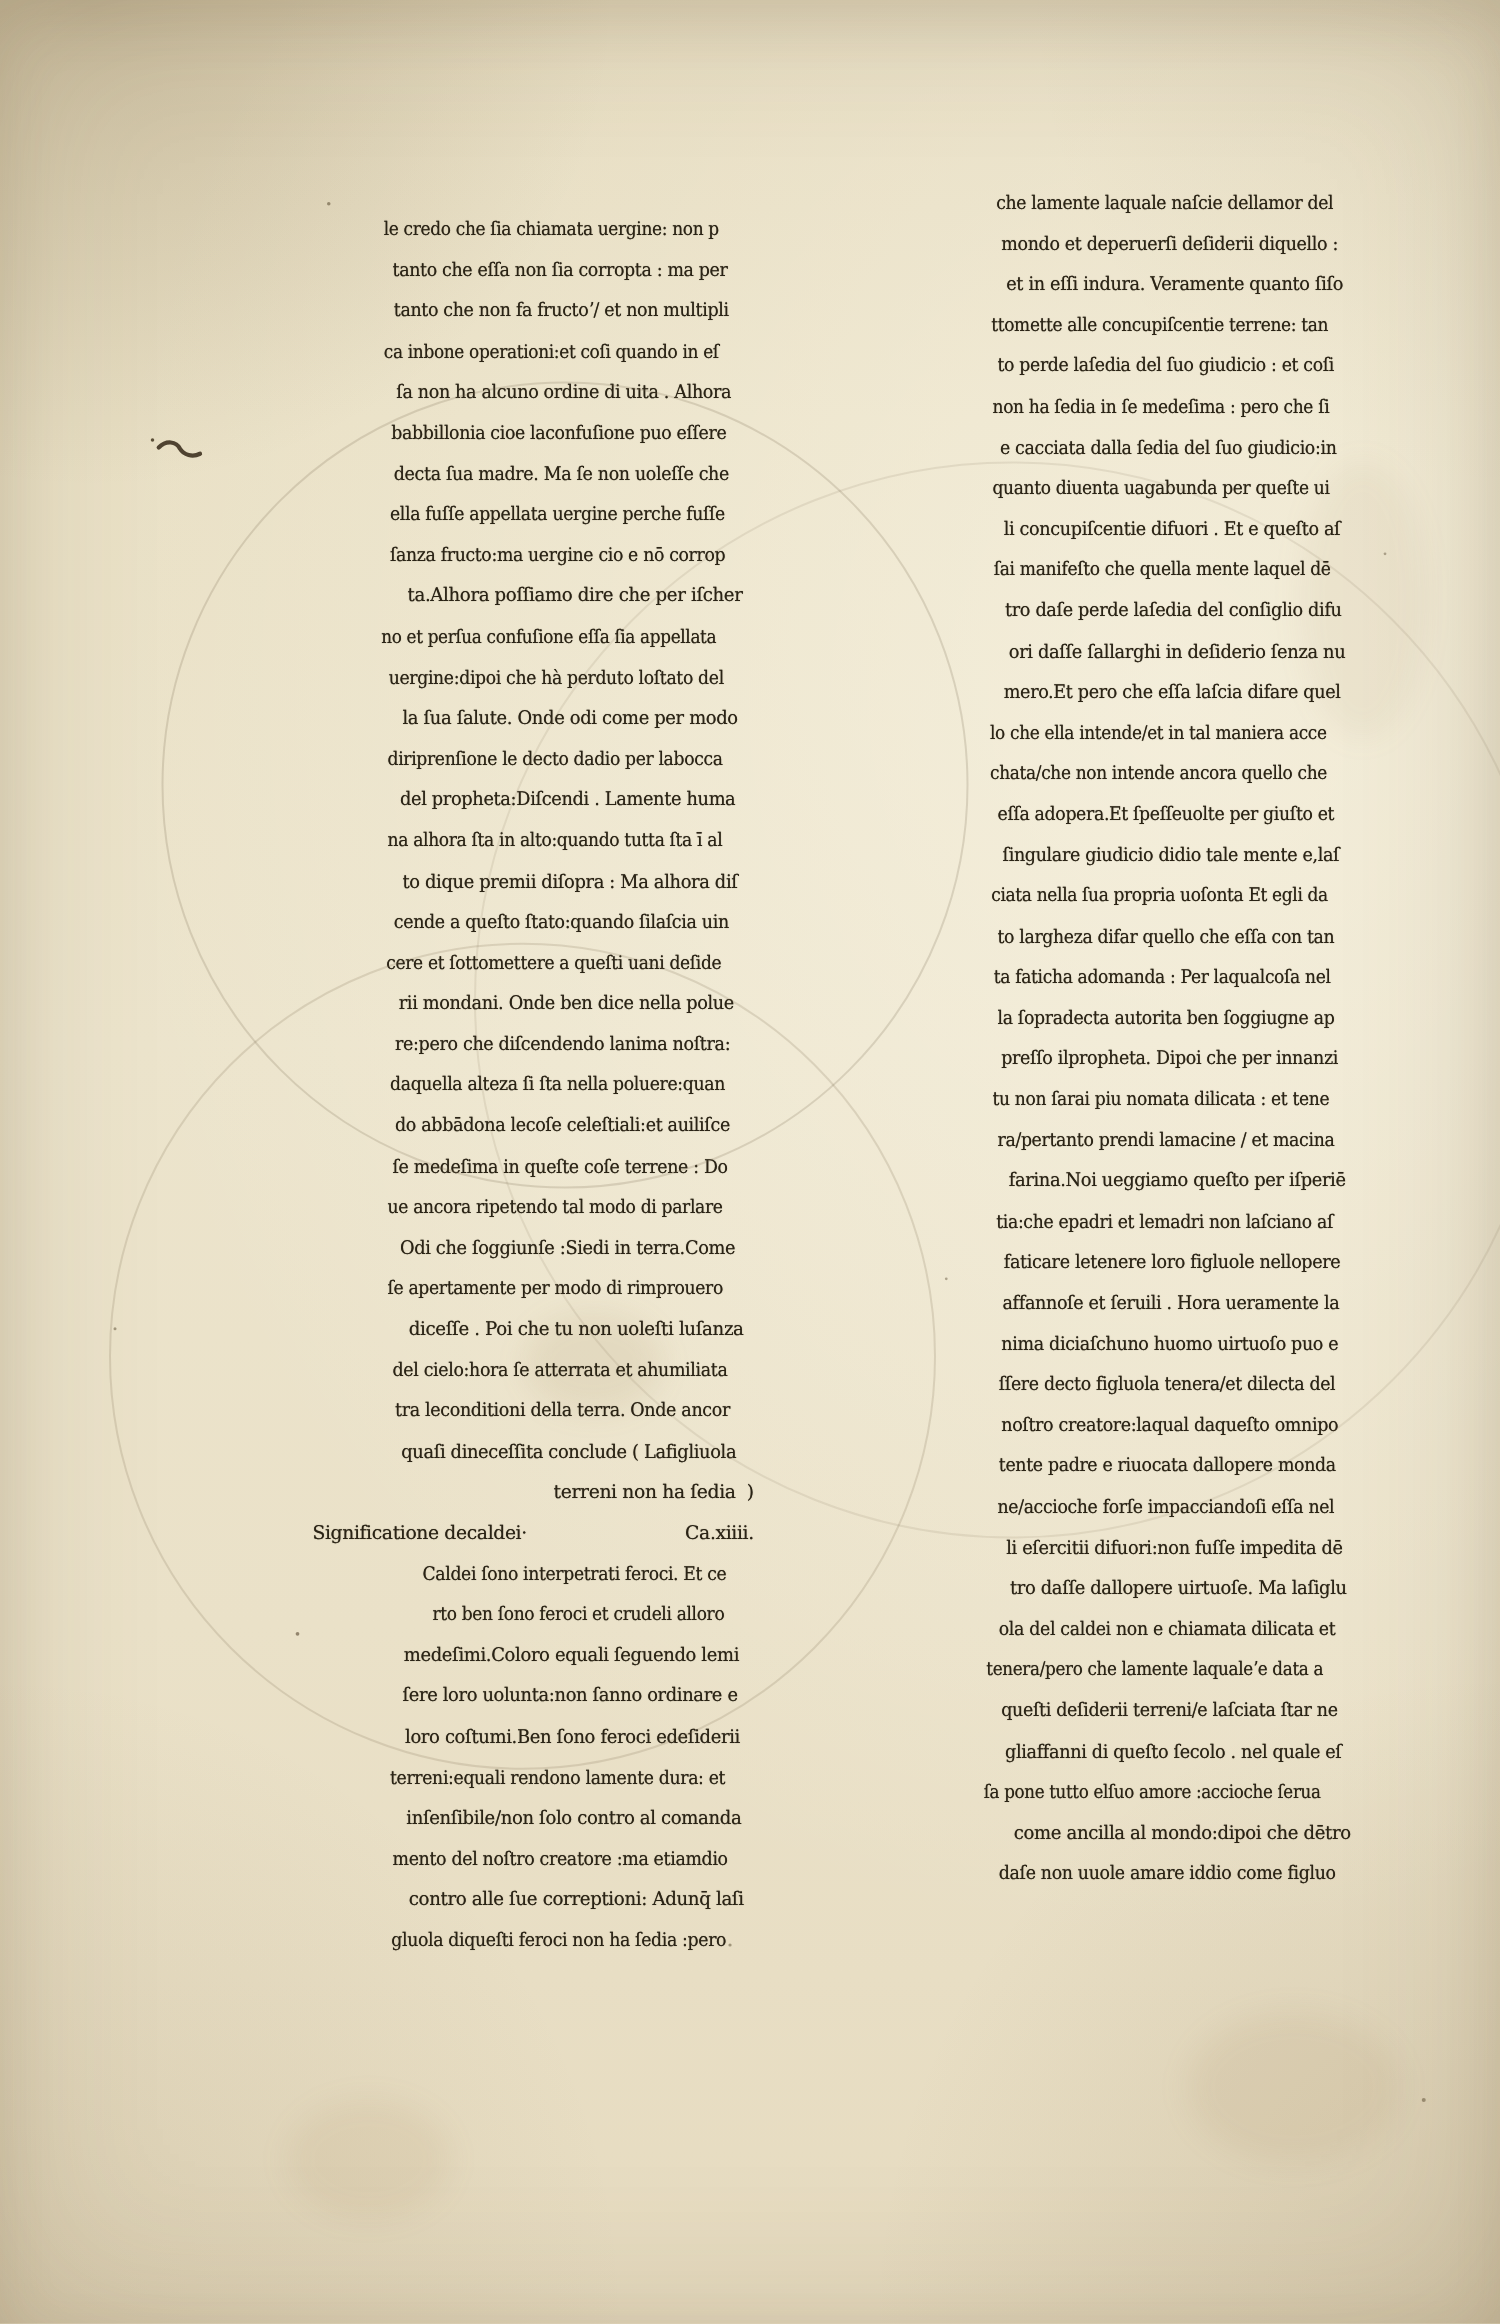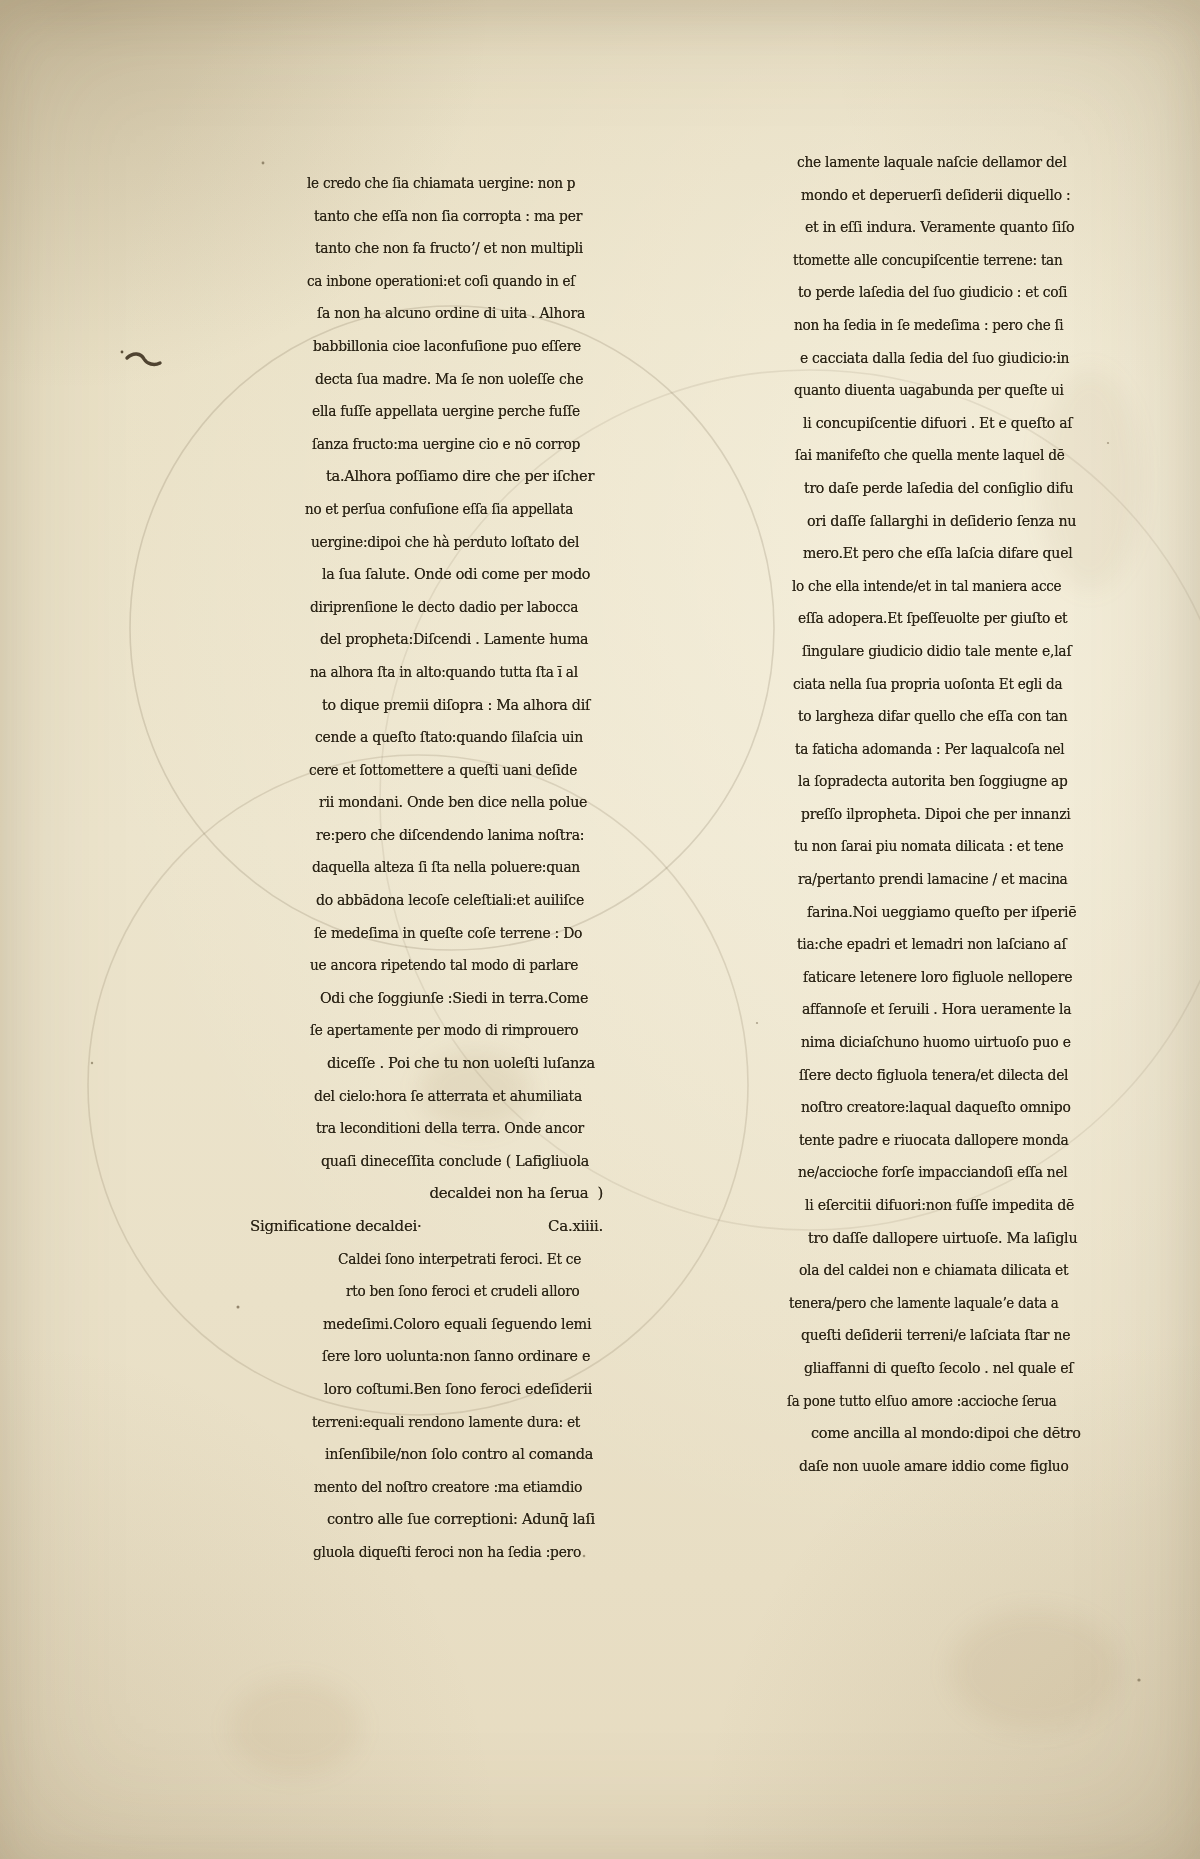--- a/index.html
+++ b/index.html
@@ -74,21 +74,21 @@
       <div class="line"><span class="txt" style="transform: scaleX(0.920438);">daquella alteza ſi ſta nella poluere:quan</span></div>
       <div class="line"><span class="txt" style="transform: scaleX(0.933798);">do abbādona lecoſe celeſtiali:et auiliſce</span></div>
       <div class="line"><span class="txt" style="transform: scaleX(0.928089);">ſe medeſima in queſte coſe terrene : Do</span></div>
       <div class="line"><span class="txt" style="transform: scaleX(0.915833);">ue ancora ripetendo tal modo di parlare</span></div>
       <div class="line"><span class="txt" style="transform: scaleX(0.947986);">Odi che ſoggiunſe :Siedi in terra.Come</span></div>
       <div class="line"><span class="txt" style="transform: scaleX(0.915563);">ſe apertamente per modo di rimprouero</span></div>
       <div class="line"><span class="txt" style="transform: scaleX(0.969508);">diceſſe . Poi che tu non uoleſti luſanza</span></div>
       <div class="line"><span class="txt" style="transform: scaleX(0.927674);">del cielo:hora ſe atterrata et ahumiliata</span></div>
       <div class="line"><span class="txt" style="transform: scaleX(0.933553);">tra leconditioni della terra. Onde ancor</span></div>
       <div class="line"><span class="txt" style="transform: scaleX(0.950556);">quaſi dineceſſita conclude ( Lafigliuola</span></div>
-      <div class="line"><span class="txt">decaldei non ha ſerua  )</span></div>
+      <div class="line"><span class="txt">terreni non ha ſedia  )</span></div>
       <div class="line ind1 heading"><span>Significatione decaldei·</span><span>Ca.xiiii.</span></div>
       <div class="line ind1"><span class="txt" style="transform: scaleX(0.917255);">Caldei ſono interpetrati feroci. Et ce</span></div>
       <div class="line ind2"><span class="txt" style="transform: scaleX(0.908543);">rto ben ſono feroci et crudeli alloro</span></div>
       <div class="line"><span class="txt" style="transform: scaleX(0.958091);">medeſimi.Coloro equali ſeguendo lemi</span></div>
       <div class="line"><span class="txt" style="transform: scaleX(0.953724);">ſere loro uolunta:non ſanno ordinare e</span></div>
       <div class="line"><span class="txt" style="transform: scaleX(0.95894);">loro coſtumi.Ben ſono feroci edeſiderii</span></div>
       <div class="line"><span class="txt" style="transform: scaleX(0.919996);">terreni:equali rendono lamente dura: et</span></div>
       <div class="line"><span class="txt" style="transform: scaleX(0.963169);">inſenſibile/non ſolo contro al comanda</span></div>
       <div class="line"><span class="txt" style="transform: scaleX(0.927917);">mento del noſtro creatore :ma etiamdio</span></div>
       <div class="line"><span class="txt" style="transform: scaleX(0.970756);">contro alle ſue correptioni: Adunq̄ laſi</span></div>
@@ -102,20 +102,21 @@
       <div class="line"><span class="txt" style="transform: scaleX(0.922238);">to perde laſedia del ſuo giudicio : et coſi</span></div>
       <div class="line"><span class="txt" style="transform: scaleX(0.909104);">non ha ſedia in ſe medeſima : pero che ſi</span></div>
       <div class="line"><span class="txt" style="transform: scaleX(0.927433);">e cacciata dalla ſedia del ſuo giudicio:in</span></div>
       <div class="line"><span class="txt" style="transform: scaleX(0.910195);">quanto diuenta uagabunda per queſte ui</span></div>
       <div class="line"><span class="txt" style="transform: scaleX(0.939339);">li concupiſcentie difuori . Et e queſto aſ</span></div>
       <div class="line"><span class="txt" style="transform: scaleX(0.913451);">ſai manifeſto che quella mente laquel dē</span></div>
       <div class="line"><span class="txt" style="transform: scaleX(0.942488);">tro daſe perde laſedia del conſiglio difu</span></div>
       <div class="line"><span class="txt" style="transform: scaleX(0.951013);">ori daſſe ſallarghi in deſiderio ſenza nu</span></div>
       <div class="line"><span class="txt" style="transform: scaleX(0.937826);">mero.Et pero che eſſa laſcia difare quel</span></div>
       <div class="line"><span class="txt" style="transform: scaleX(0.904177);">lo che ella intende/et in tal maniera acce</span></div>
+      <div class="line"><span class="txt" style="transform: scaleX(0.905224);">chata/che non intende ancora quello che</span></div>
       <div class="line"><span class="txt" style="transform: scaleX(0.922442);">eſſa adopera.Et ſpeſſeuolte per giuſto et</span></div>
       <div class="line"><span class="txt" style="transform: scaleX(0.93394);">ſingulare giudicio didio tale mente e,laſ</span></div>
       <div class="line"><span class="txt" style="transform: scaleX(0.907028);">ciata nella ſua propria uoſonta Et egli da</span></div>
       <div class="line"><span class="txt" style="transform: scaleX(0.92105);">to largheza difar quello che eſſa con tan</span></div>
       <div class="line"><span class="txt" style="transform: scaleX(0.912319);">ta faticha adomanda : Per laqualcoſa nel</span></div>
       <div class="line"><span class="txt" style="transform: scaleX(0.923974);">la ſopradecta autorita ben ſoggiugne ap</span></div>
       <div class="line"><span class="txt" style="transform: scaleX(0.93168);">preſſo ilpropheta. Dipoi che per innanzi</span></div>
       <div class="line"><span class="txt" style="transform: scaleX(0.911123);">tu non ſarai piu nomata dilicata : et tene</span></div>
       <div class="line"><span class="txt" style="transform: scaleX(0.923259);">ra/pertanto prendi lamacine / et macina</span></div>
       <div class="line"><span class="txt" style="transform: scaleX(0.951411);">farina.Noi ueggiamo queſto per iſperiē</span></div>

